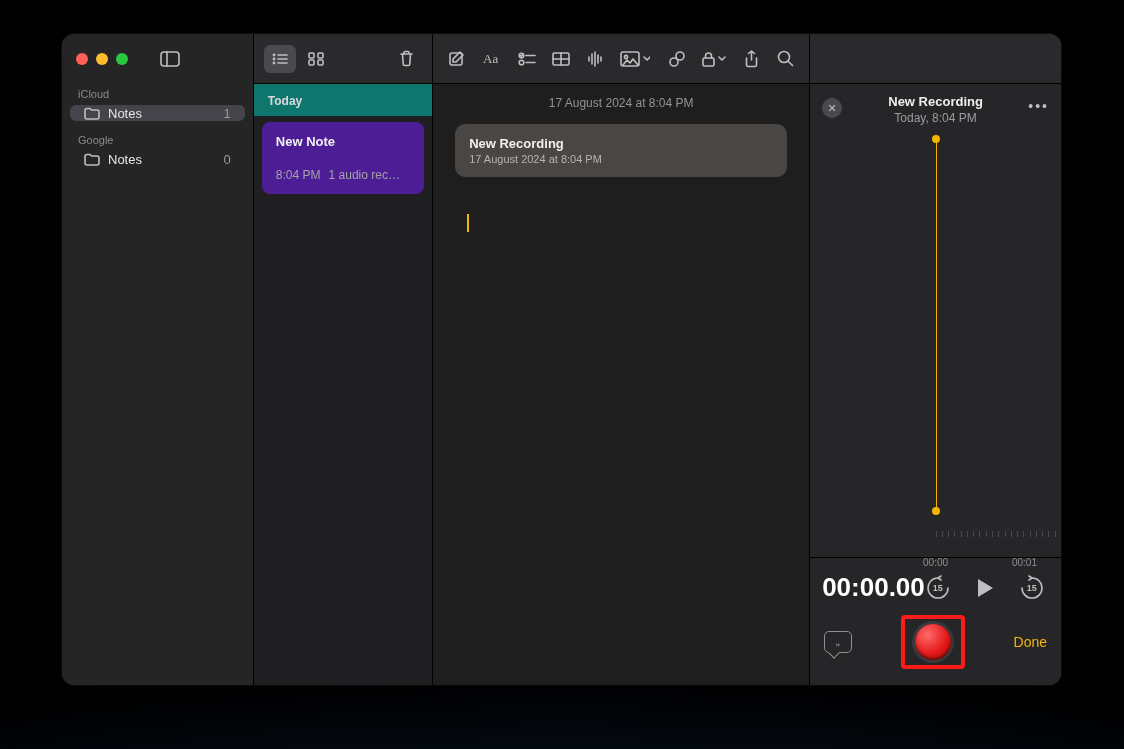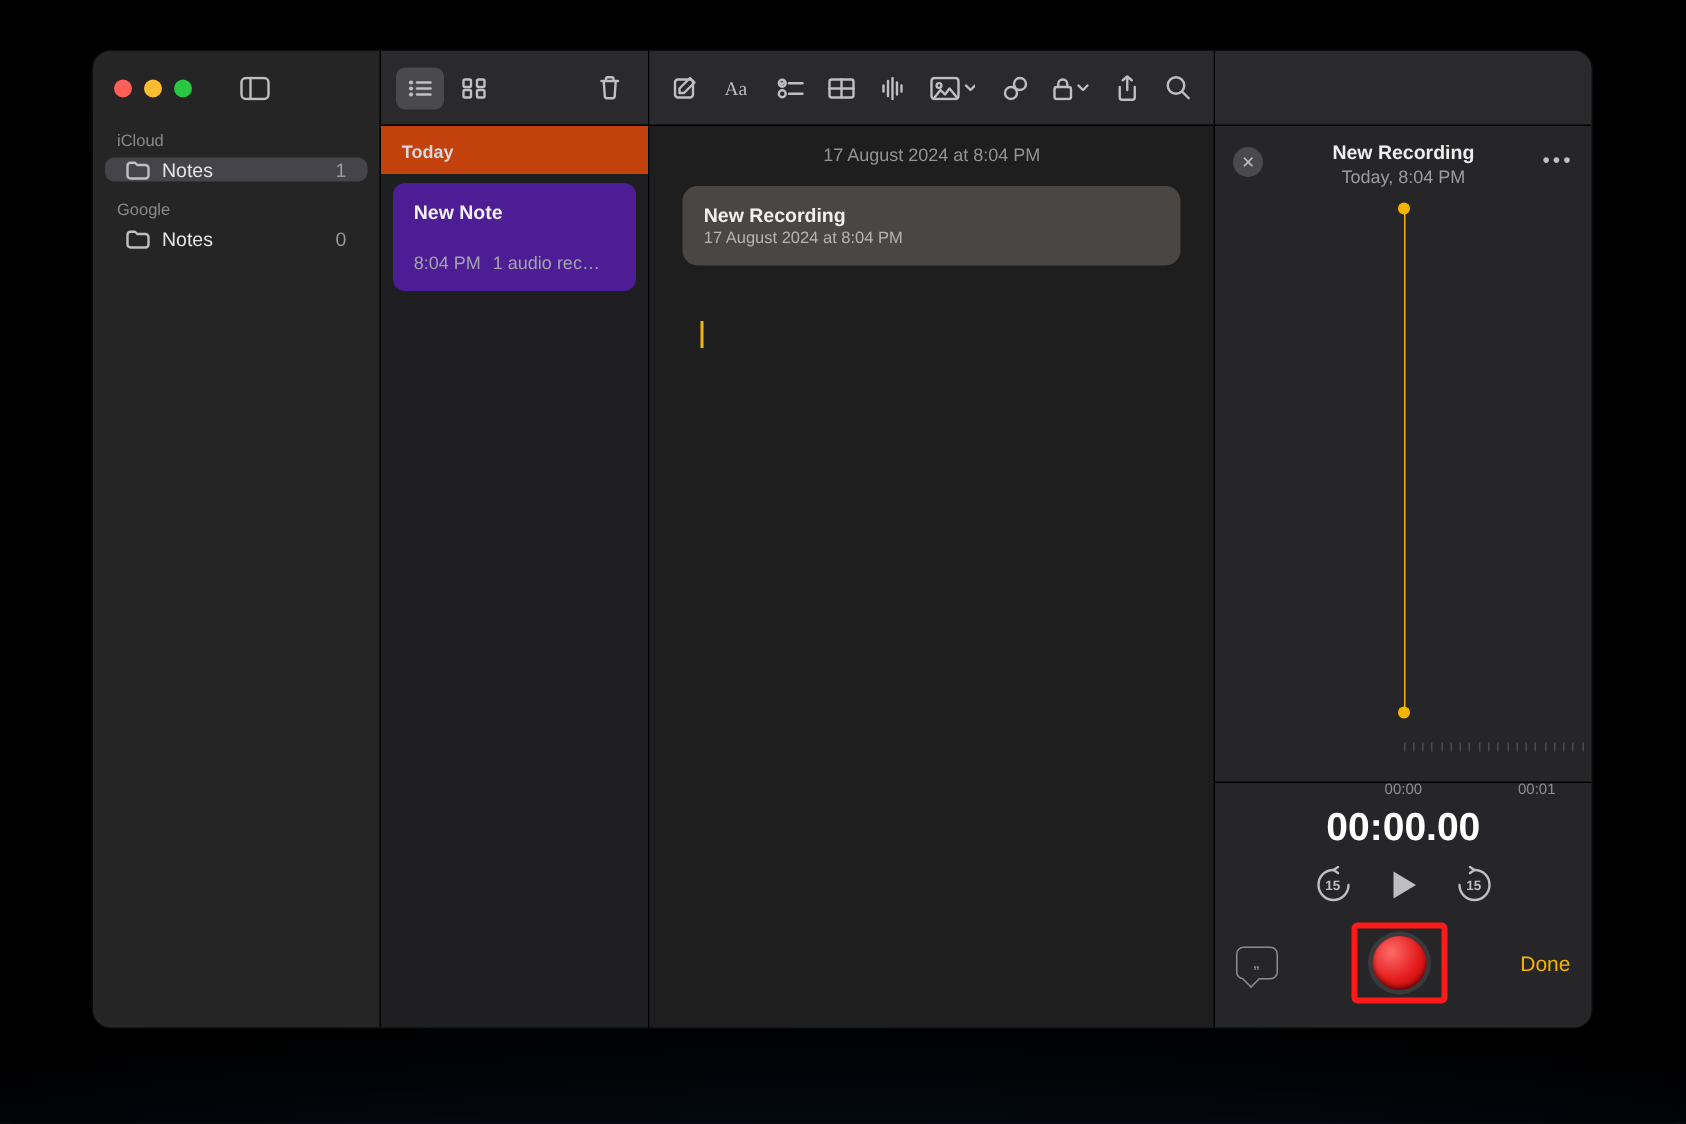--- a/index.html
+++ b/index.html
@@ -27,21 +27,21 @@
   .folder-icon { color:#c9c9cc; }
   .sidebar-footer { margin-top:auto; display:flex; align-items:center; gap:8px; padding:12px 14px; color:#9a9a9d; font-size:13px;}
 
   
   .notes-col { width:200px; background:#1f1f21; display:flex; flex-direction:column; border-right:1px solid #000;}
   .toolbar { height:50px; display:flex; align-items:center; padding:0 10px; gap:4px; border-bottom:1px solid #000;}
   .toolbar.middle { background:#2a2a2c; }
   .tool-btn { width:32px; height:28px; display:flex; align-items:center; justify-content:center; color:#bfbfc2; border-radius:6px;}
   .tool-btn.active { background:#4a4a4d; color:#fff;}
   .tool-spacer { flex:1; }
-  .section-header { font-size:12px; font-weight:600; color:#d8d8da; padding:10px 14px 8px; background:#c2410c;}
+  .section-header { font-size:12px; font-weight:600; color:#d8d8da; padding:10px 14px 8px; background:#0f766e;}
   .note-card { margin:6px 8px; padding:12px 14px; border-radius:8px; background:#4c1d95; }
   .note-card .title { font-size:13px; font-weight:600; color:#f2f2f4;}
   .note-card .sub { font-size:12px; color:#a4a4a8; margin-top:19px; display:flex; gap:8px; white-space:nowrap; overflow:hidden;}
   .note-card .sub span:last-child { overflow:hidden; text-overflow:ellipsis;}
 
   
   .editor-col { flex:1; display:flex; flex-direction:column; background:#1e1e1e; border-right:1px solid #000; position:relative;}
   .toolbar.editor { background:#2a2a2c; gap:2px; padding:0 8px;}
   .date-line { text-align:center; font-size:12px; color:#939397; padding:12px 0 8px;}
   .recording-chip {
@@ -60,21 +60,21 @@
   .close-pill { position:absolute; left:12px; top:14px; width:20px; height:20px; border-radius:50%; background:#4a4a4d; color:#bfbfc2; display:flex; align-items:center; justify-content:center; font-size:11px;}
   .more-dots { position:absolute; right:12px; top:14px; color:#bfbfc2; letter-spacing:2px; font-size:14px;}
   .waveform-area { flex:1; position:relative; padding:10px 0 0; }
   .playhead { position:absolute; left:50%; top:8px; bottom:46px; width:1px; background:#f5b400;}
   .playhead::before,.playhead::after{content:"";position:absolute;left:-3.5px;width:8px;height:8px;border-radius:50%;background:#f5b400;}
   .playhead::before{top:-4px}.playhead::after{bottom:-4px}
   .ruler { position:absolute; left:0; right:0; bottom:20px; height:12px;}
   .ruler .tick{position:absolute;bottom:0;width:1px;height:6px;background:#4a4a4d;}
   .ruler-labels{position:absolute;left:0;right:0;bottom:0;font-size:10px;color:#8f8f92;}
   .rlab1{position:absolute;left:50%;transform:translateX(-50%);} .rlab2{position:absolute;right:24px;}
-  .transport { border-top:1px solid #000; padding:14px 12px 12px; display:flex; flex-direction:column; align-items:center; gap:10px;}
+  .transport { border-top:1px solid #000; padding:14px 12px 12px; display:flex; flex-direction:row; align-items:center; }
   .timecode { font-size:26px; font-weight:600; color:#fff; font-variant-numeric:tabular-nums;}
   .transport-btns { display:flex; align-items:center; gap:24px; color:#bfbfc2;}
   .skip { position:relative; width:26px; height:26px; display:flex; align-items:center; justify-content:center;}
   .skip svg{position:absolute;}
   .skip .num{position:relative; font-size:9px; font-weight:600; color:#bfbfc2;}
   .bottom-row { display:flex; align-items:center; justify-content:space-between; padding:0 14px 16px; }
   .record-wrap { position:relative; width:64px; height:54px; border:4px solid #ff1a1a; border-radius:4px; display:flex; align-items:center; justify-content:center; background:#262628;}
   .record-btn { width:36px; height:36px; border-radius:50%; background:radial-gradient(circle at 35% 30%, #ff6a6a, #e31b1b 55%, #b30000); box-shadow:inset 0 -2px 3px rgba(0,0,0,.5), 0 0 0 3px #3a3a3c;}
   .done { color:#f5b400; font-size:14px; font-weight:500;}
   .quote-icon { width:28px; height:22px; border:1.5px solid #8f8f92; border-radius:5px; position:relative;}

